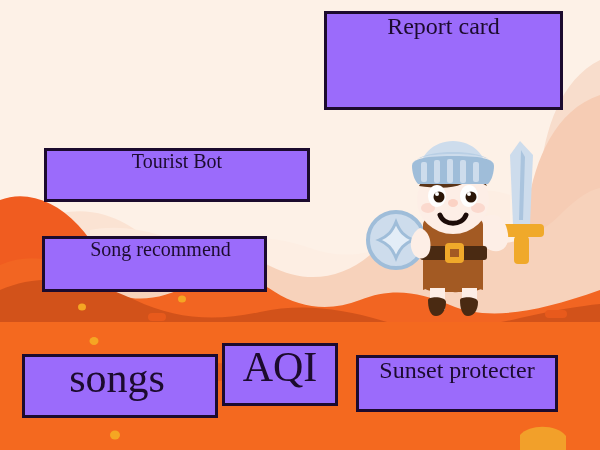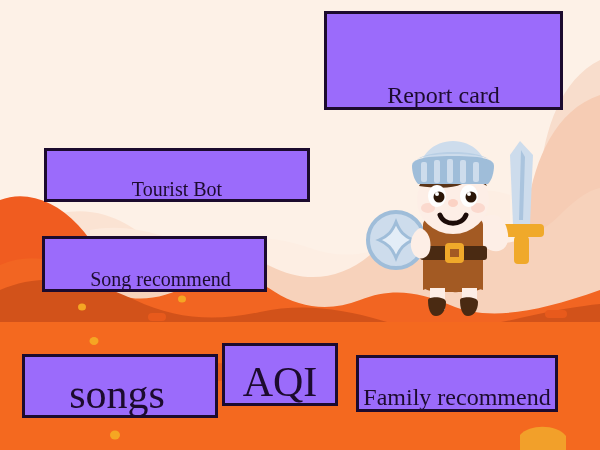--- a/index.html
+++ b/index.html
@@ -20,21 +20,21 @@
     inset: 0;
     width: 600px;
     height: 450px;
   }
   .btn {
     position: absolute;
     background: #9b6bfb;
     border: 3px solid #1c0b2e;
     box-sizing: border-box;
     display: flex;
-    align-items: flex-end;
+    align-items: flex-start;
     color: #1c0b2e;
     line-height: 1;
     white-space: nowrap;
     overflow: hidden;
     cursor: pointer;
   }
   .btn span {
     display: block;
     width: 100%;
   }
@@ -212,16 +212,16 @@
 
   <div class="btn" id="btn-songs">
     <span>songs</span>
   </div>
 
   <div class="btn" id="btn-aqi">
     <span>AQI</span>
   </div>
 
   <div class="btn" id="btn-family">
-    <span>Family recommend</span>
+    <span>Sunset protecter</span>
   </div>
 
 </div>
 
 </body></html>

